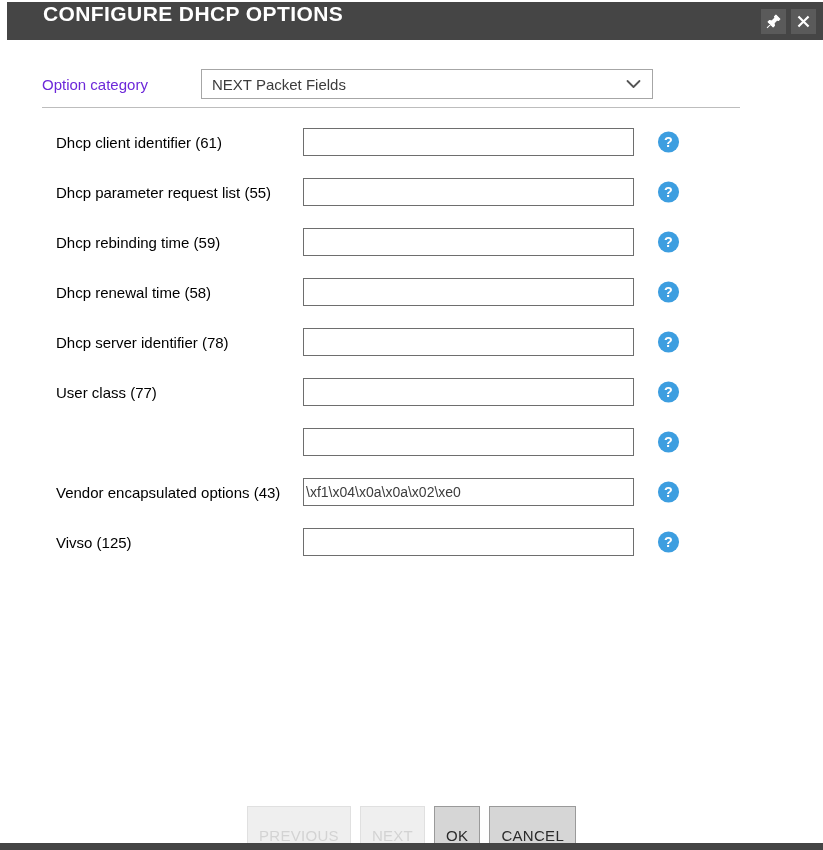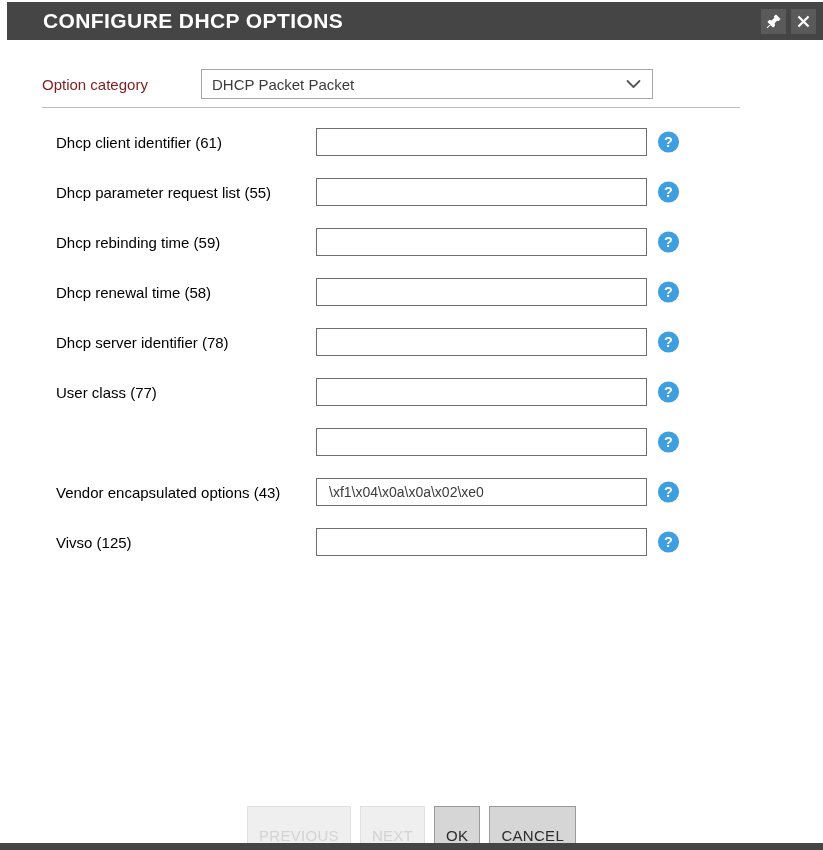--- a/index.html
+++ b/index.html
@@ -18,21 +18,20 @@
 
   
   #titlebar {
     position: absolute;
     left: 7px;
     top: 2px;
     width: 816px;
     height: 38px;
     background: #454545;
     display: flex;
-    align-items: center;
   }
   #title-text {
     color: #ffffff;
     font-size: 21px;
     font-weight: bold;
     letter-spacing: 0.4px;
     margin-left: 36px;
     white-space: nowrap;
   }
   #titlebar-actions {
@@ -60,21 +59,21 @@
     top: 68px;
     width: 823px;
     height: 32px;
     display: flex;
     align-items: center;
   }
   #category-label {
     position: absolute;
     left: 42px;
     font-size: 15px;
-    color: #7f1d1d;
+    color: #6d28d9;
     white-space: nowrap;
   }
   #category-select {
     position: absolute;
     left: 201px;
     width: 452px;
     height: 30px;
     box-sizing: border-box;
     border: 1px solid #a6a6a6;
     background: #ffffff;
@@ -119,32 +118,32 @@
     position: absolute;
     left: 56px;
     top: 50%;
     transform: translateY(-50%);
     font-size: 15px;
     color: #000000;
     white-space: nowrap;
   }
   .field-input {
     position: absolute;
-    left: 316px;
+    left: 303px;
     top: 50%;
     transform: translateY(-50%);
     width: 331px;
     height: 28px;
     box-sizing: border-box;
     border: 1px solid #6e6e6e;
     background: #ffffff;
     font-family: "Liberation Sans", sans-serif;
     font-size: 14px;
     color: #3c3c3c;
-    padding: 0 12px;
+    padding: 0 2px;
     outline: none;
   }
   .field-help {
     position: absolute;
     left: 657px;
     top: 50%;
     transform: translateY(-50%);
     width: 23px;
     height: 23px;
     cursor: pointer;
@@ -210,21 +209,21 @@
           <path d="M2.6 2.6 L13.4 13.4 M13.4 2.6 L2.6 13.4" stroke="#ffffff" stroke-width="2.3" stroke-linecap="butt"></path>
         </svg>
       </span>
     </div>
   </div>
 </div>
 
 <div id="category-row">
   <div id="category-label">Option category</div>
   <div id="category-select">
-    <span id="category-value">DHCP Packet Packet</span>
+    <span id="category-value">NEXT Packet Fields</span>
     <span id="category-chevron">
       <svg width="15" height="10" viewBox="0 0 16 10">
         <path d="M1.6 1.8 L8 8.2 L14.4 1.8" fill="none" stroke="#555555" stroke-width="1.9" stroke-linecap="round" stroke-linejoin="round"></path>
       </svg>
     </span>
   </div>
 </div>
 
 <div id="divider"></div>
 

